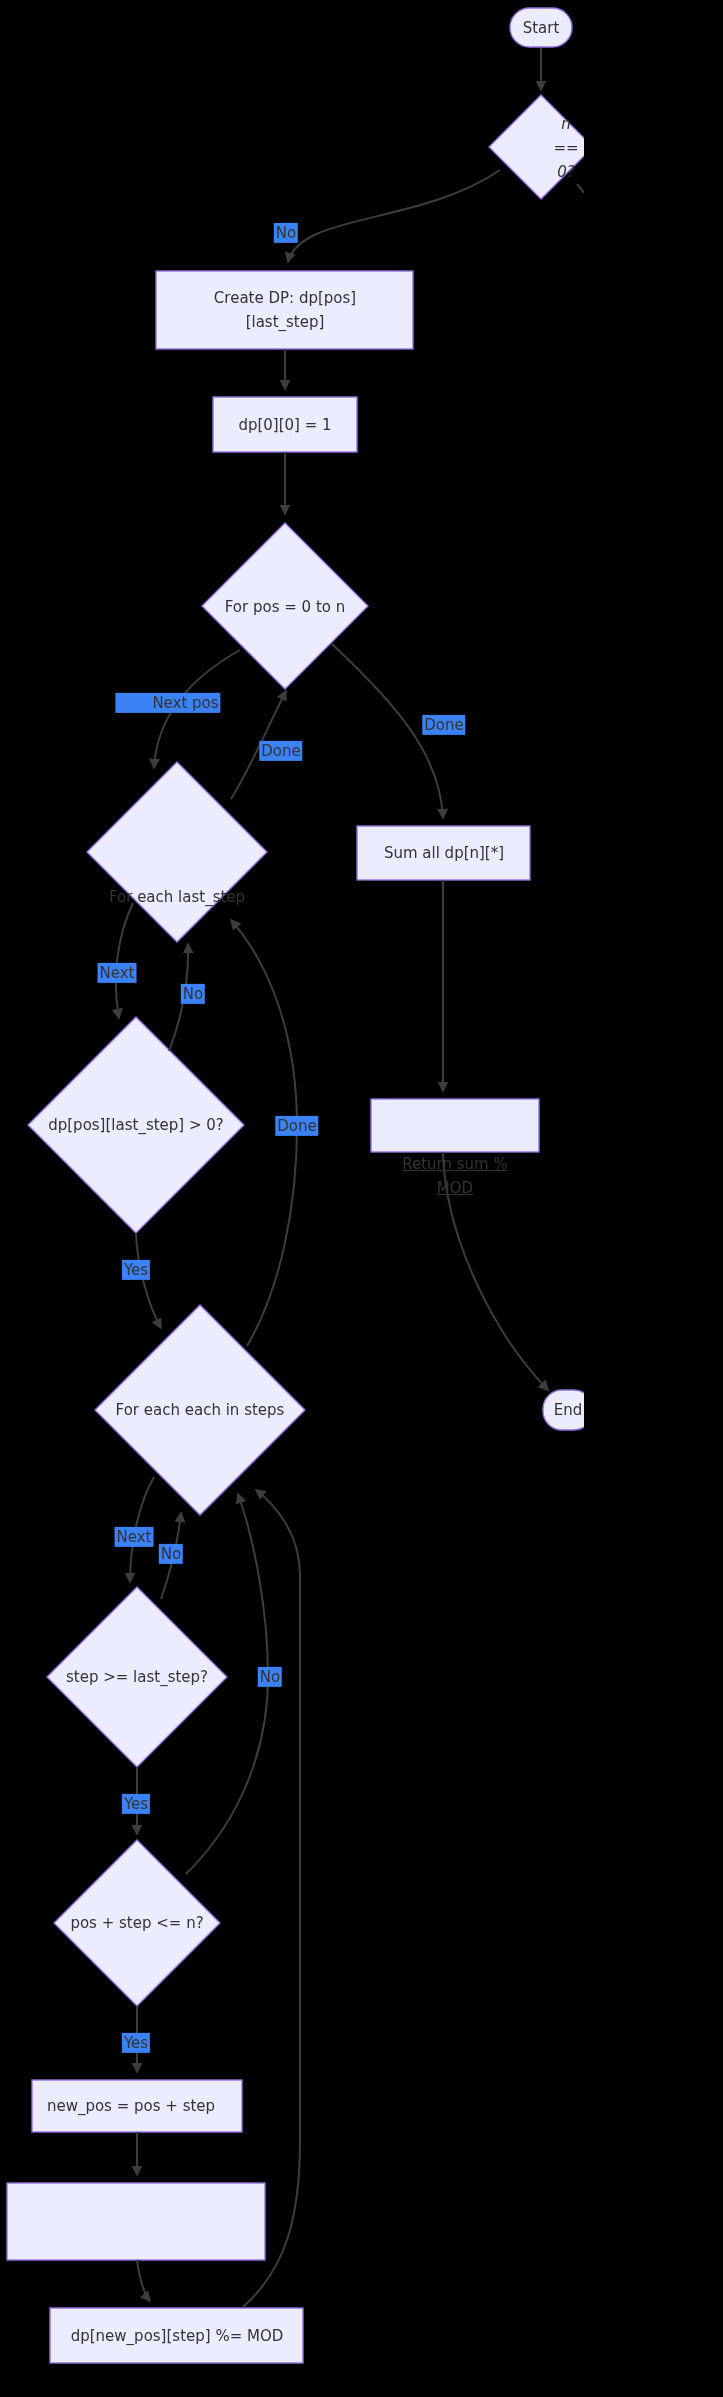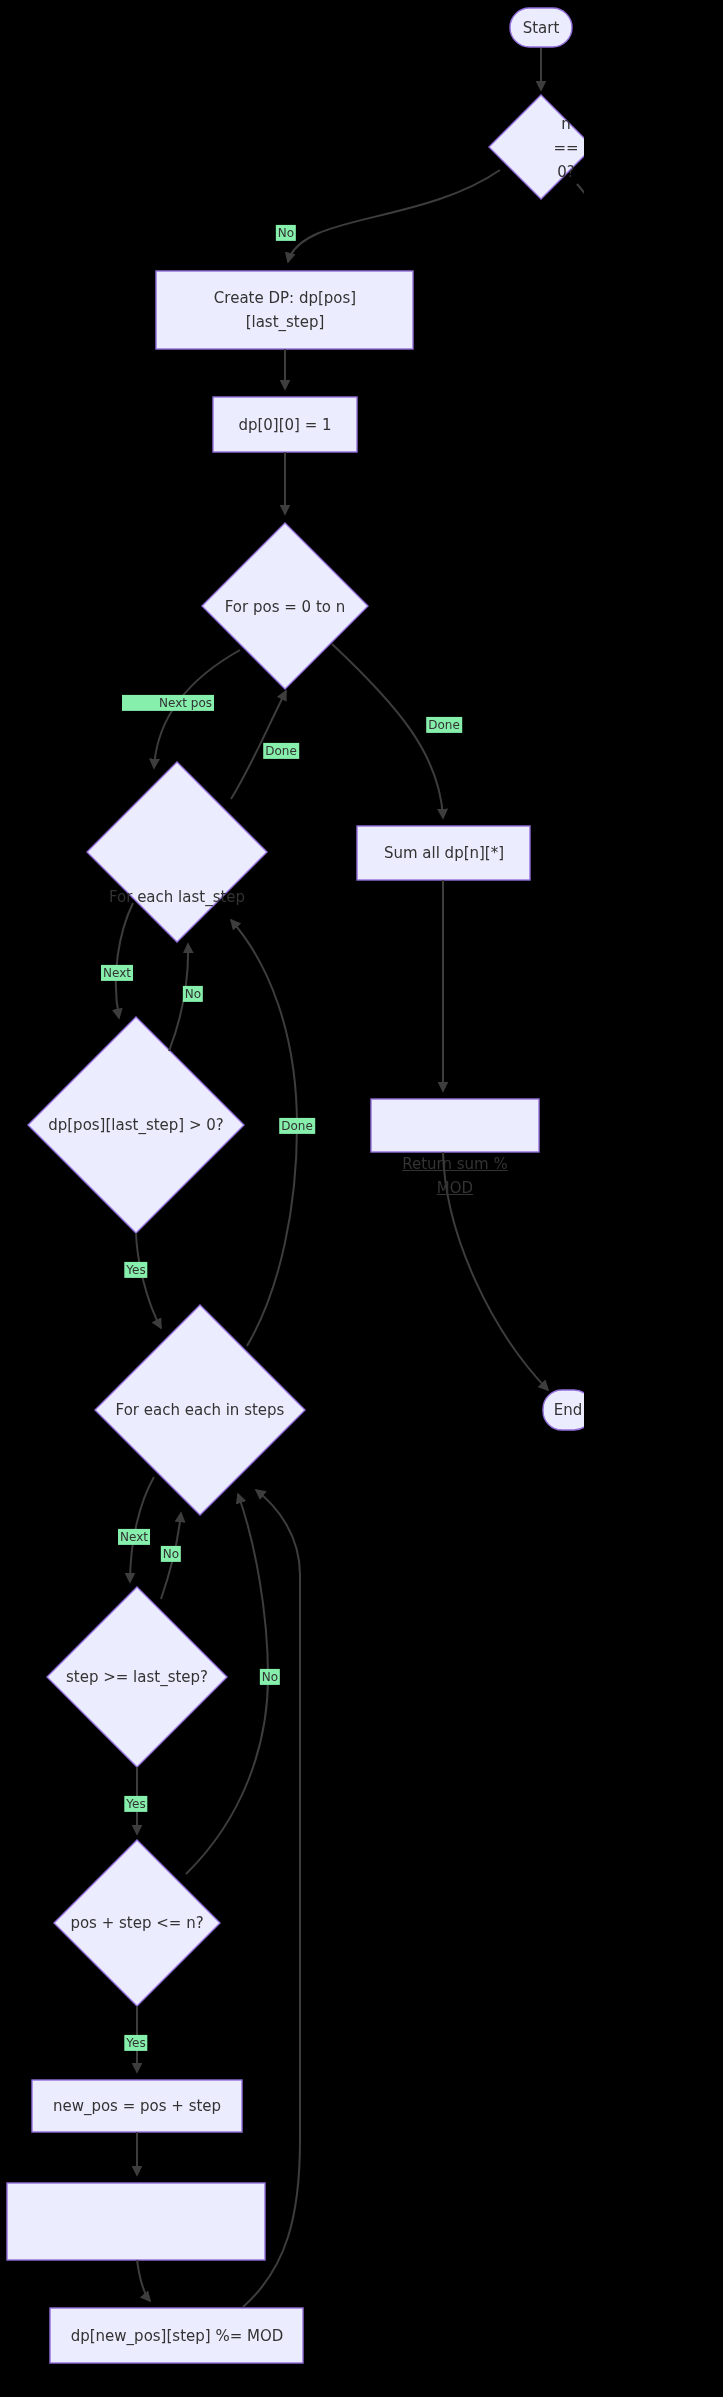--- a/index.html
+++ b/index.html
@@ -8,21 +8,21 @@
     font-family:"DejaVu Sans","Liberation Sans",sans-serif;overflow:hidden;
   }
   .canvas svg{position:absolute;left:0;top:0;}
   .node-label{
     position:absolute;transform:translate(-50%,-50%);
     color:#333333;font-size:15px;line-height:1.6;text-align:center;
     white-space:pre-line;pointer-events:none;
   }
   .edge-label{
     position:absolute;transform:translate(-50%,-50%);
-    background:#86efac;color:#333333;font-size:12px;line-height:1.35;
+    background:#3b82f6;color:#333333;font-size:15px;line-height:1.35;
     padding:0 2px;white-space:nowrap;pointer-events:none;
   }
 </style>
 </head>
 <body>
 
 <div class="canvas">
 
   <svg width="723" height="2397" viewBox="0 0 723 2397">
     <defs>
@@ -72,35 +72,35 @@
       <path d="M137,2006 L137,2072"></path>
       <path d="M137,2132 L137,2175"></path>
       <path d="M137,2260 C140,2282 144,2294 150,2301"></path>
       <path d="M243,2307 C287,2268 300,2215 300,2140 L300,1575 C300,1536 278,1507 256,1490"></path>
       <path d="M443,1152 C445,1235 492,1332 548,1390"></path>
       <path d="M647,1153 C645,1235 616,1335 588,1388"></path>
     </g>
   </svg>
 
   <div class="node-label" style="left:541px;top:28px;">Start</div>
-  <div class="node-label" style="left:566px;top:148px;">n == 0?</div>
+  <div class="node-label" style="left:566px;top:148px;font-style:italic;">n == 0?</div>
   <div class="node-label" style="left:285px;top:310px;">Create DP: dp[pos]
 [last_step]</div>
   <div class="node-label" style="left:285px;top:425px;">dp[0][0] = 1</div>
   <div class="node-label" style="left:285px;top:607px;">For pos = 0 to n</div>
   <div class="node-label" style="left:177px;top:897px;">For each last_step</div>
   <div class="node-label" style="left:444px;top:853px;">Sum all dp[n][*]</div>
   <div class="node-label" style="left:136px;top:1125px;">dp[pos][last_step] &gt; 0?</div>
   <div class="node-label" style="left:455px;top:1176px;text-decoration:underline;">Return sum % MOD</div>
   <div class="node-label" style="left:623px;top:1126px;">Return 1</div>
   <div class="node-label" style="left:200px;top:1410px;">For each each in steps</div>
   <div class="node-label" style="left:568px;top:1410px;">End</div>
   <div class="node-label" style="left:137px;top:1677px;">step &gt;= last_step?</div>
   <div class="node-label" style="left:137px;top:1923px;">pos + step &lt;= n?</div>
-  <div class="node-label" style="left:137px;top:2106px;">new_pos = pos + step</div>
+  <div class="node-label" style="left:131px;top:2106px;">new_pos = pos + step</div>
   <div class="node-label" style="left:177px;top:2336px;">dp[new_pos][step] %= MOD</div>
 
   <div class="edge-label" style="left:286px;top:233px;">No</div>
   <div class="edge-label" style="left:648px;top:488px;">Yes</div>
   <div class="edge-label" style="left:168px;top:703px;padding-left:37px;">Next pos</div>
   <div class="edge-label" style="left:281px;top:751px;">Done</div>
   <div class="edge-label" style="left:444px;top:725px;">Done</div>
   <div class="edge-label" style="left:117px;top:973px;">Next</div>
   <div class="edge-label" style="left:193px;top:994px;">No</div>
   <div class="edge-label" style="left:297px;top:1126px;">Done</div>

